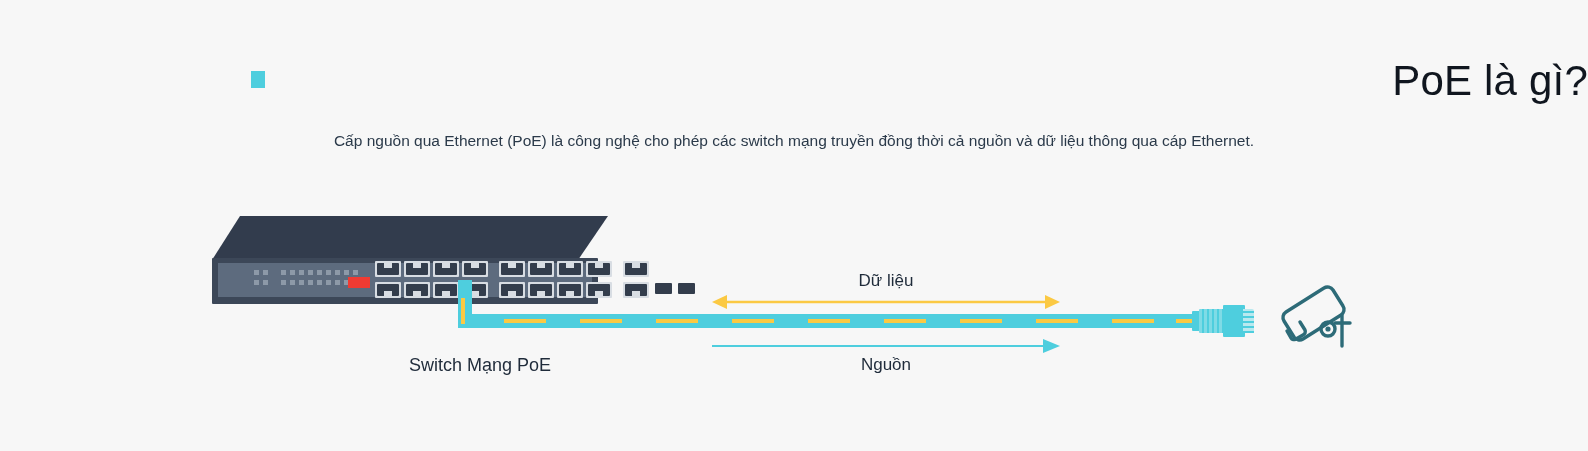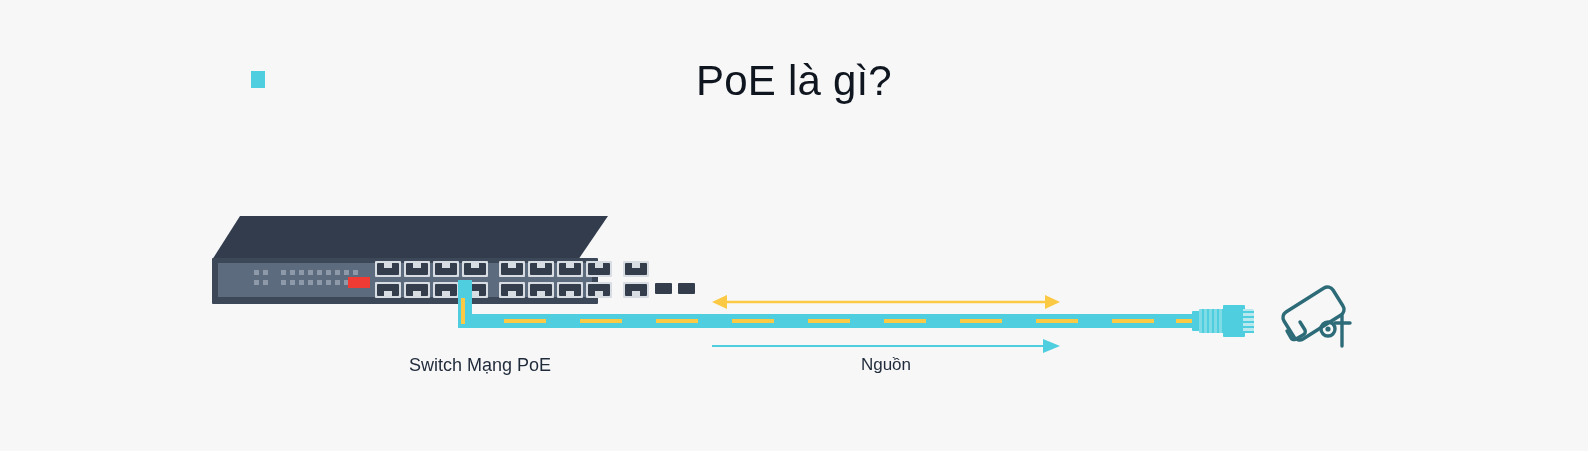--- a/index.html
+++ b/index.html
@@ -27,20 +27,21 @@
     text-align: center;
   }
   .page-title {
     margin: 0;
     padding-top: 58px;
     font-size: 42px;
     font-weight: 400;
     letter-spacing: 0.2px;
     line-height: 1.1;
     color: #10161f;
+    text-align: right;
   }
   .page-subtitle {
     margin: 0;
     padding-top: 26px;
     font-size: 15.5px;
     font-weight: 400;
     line-height: 1.4;
     color: #2b3a4a;
   }
 
@@ -328,20 +329,21 @@
     top: 282px;
     width: 92px;
     height: 66px;
   }
 </style>
 </head>
 <body>
 
 <div class="header">
   <h1 class="page-title">PoE là gì?</h1>
+  <p class="page-subtitle">Cấp nguồn qua Ethernet (PoE) là công nghệ cho phép các switch mạng truyền đồng thời cả nguồn và dữ liệu thông qua cáp Ethernet.</p>
 </div>
 
 <div class="diagram">
 
   <div class="switch-device">
 
     <svg class="switch-top" viewBox="0 0 396 50" preserveAspectRatio="none">
       <polygon points="28,4 396,4 366,48 0,48" fill="#323c4d"></polygon>
     </svg>
 
@@ -504,18 +506,19 @@
     <line x1="12" y1="9" x2="336" y2="9" stroke="#fbc943" stroke-width="2.4"></line>
     <polygon points="0,9 15,2 15,16" fill="#fbc943"></polygon>
     <polygon points="348,9 333,2 333,16" fill="#fbc943"></polygon>
   </svg>
 
   <svg class="arrow-power" viewBox="0 0 348 16" preserveAspectRatio="none">
     <line x1="0" y1="8" x2="334" y2="8" stroke="#4ecede" stroke-width="2.2"></line>
     <polygon points="348,8 331,1 331,15" fill="#4ecede"></polygon>
   </svg>
 
+  <div class="lbl lbl-data">Dữ liệu</div>
 
   <div class="lbl lbl-switch">Switch Mạng PoE</div>
 
   <div class="lbl lbl-power">Nguồn</div>
 
 </div>
 
 </body></html>

